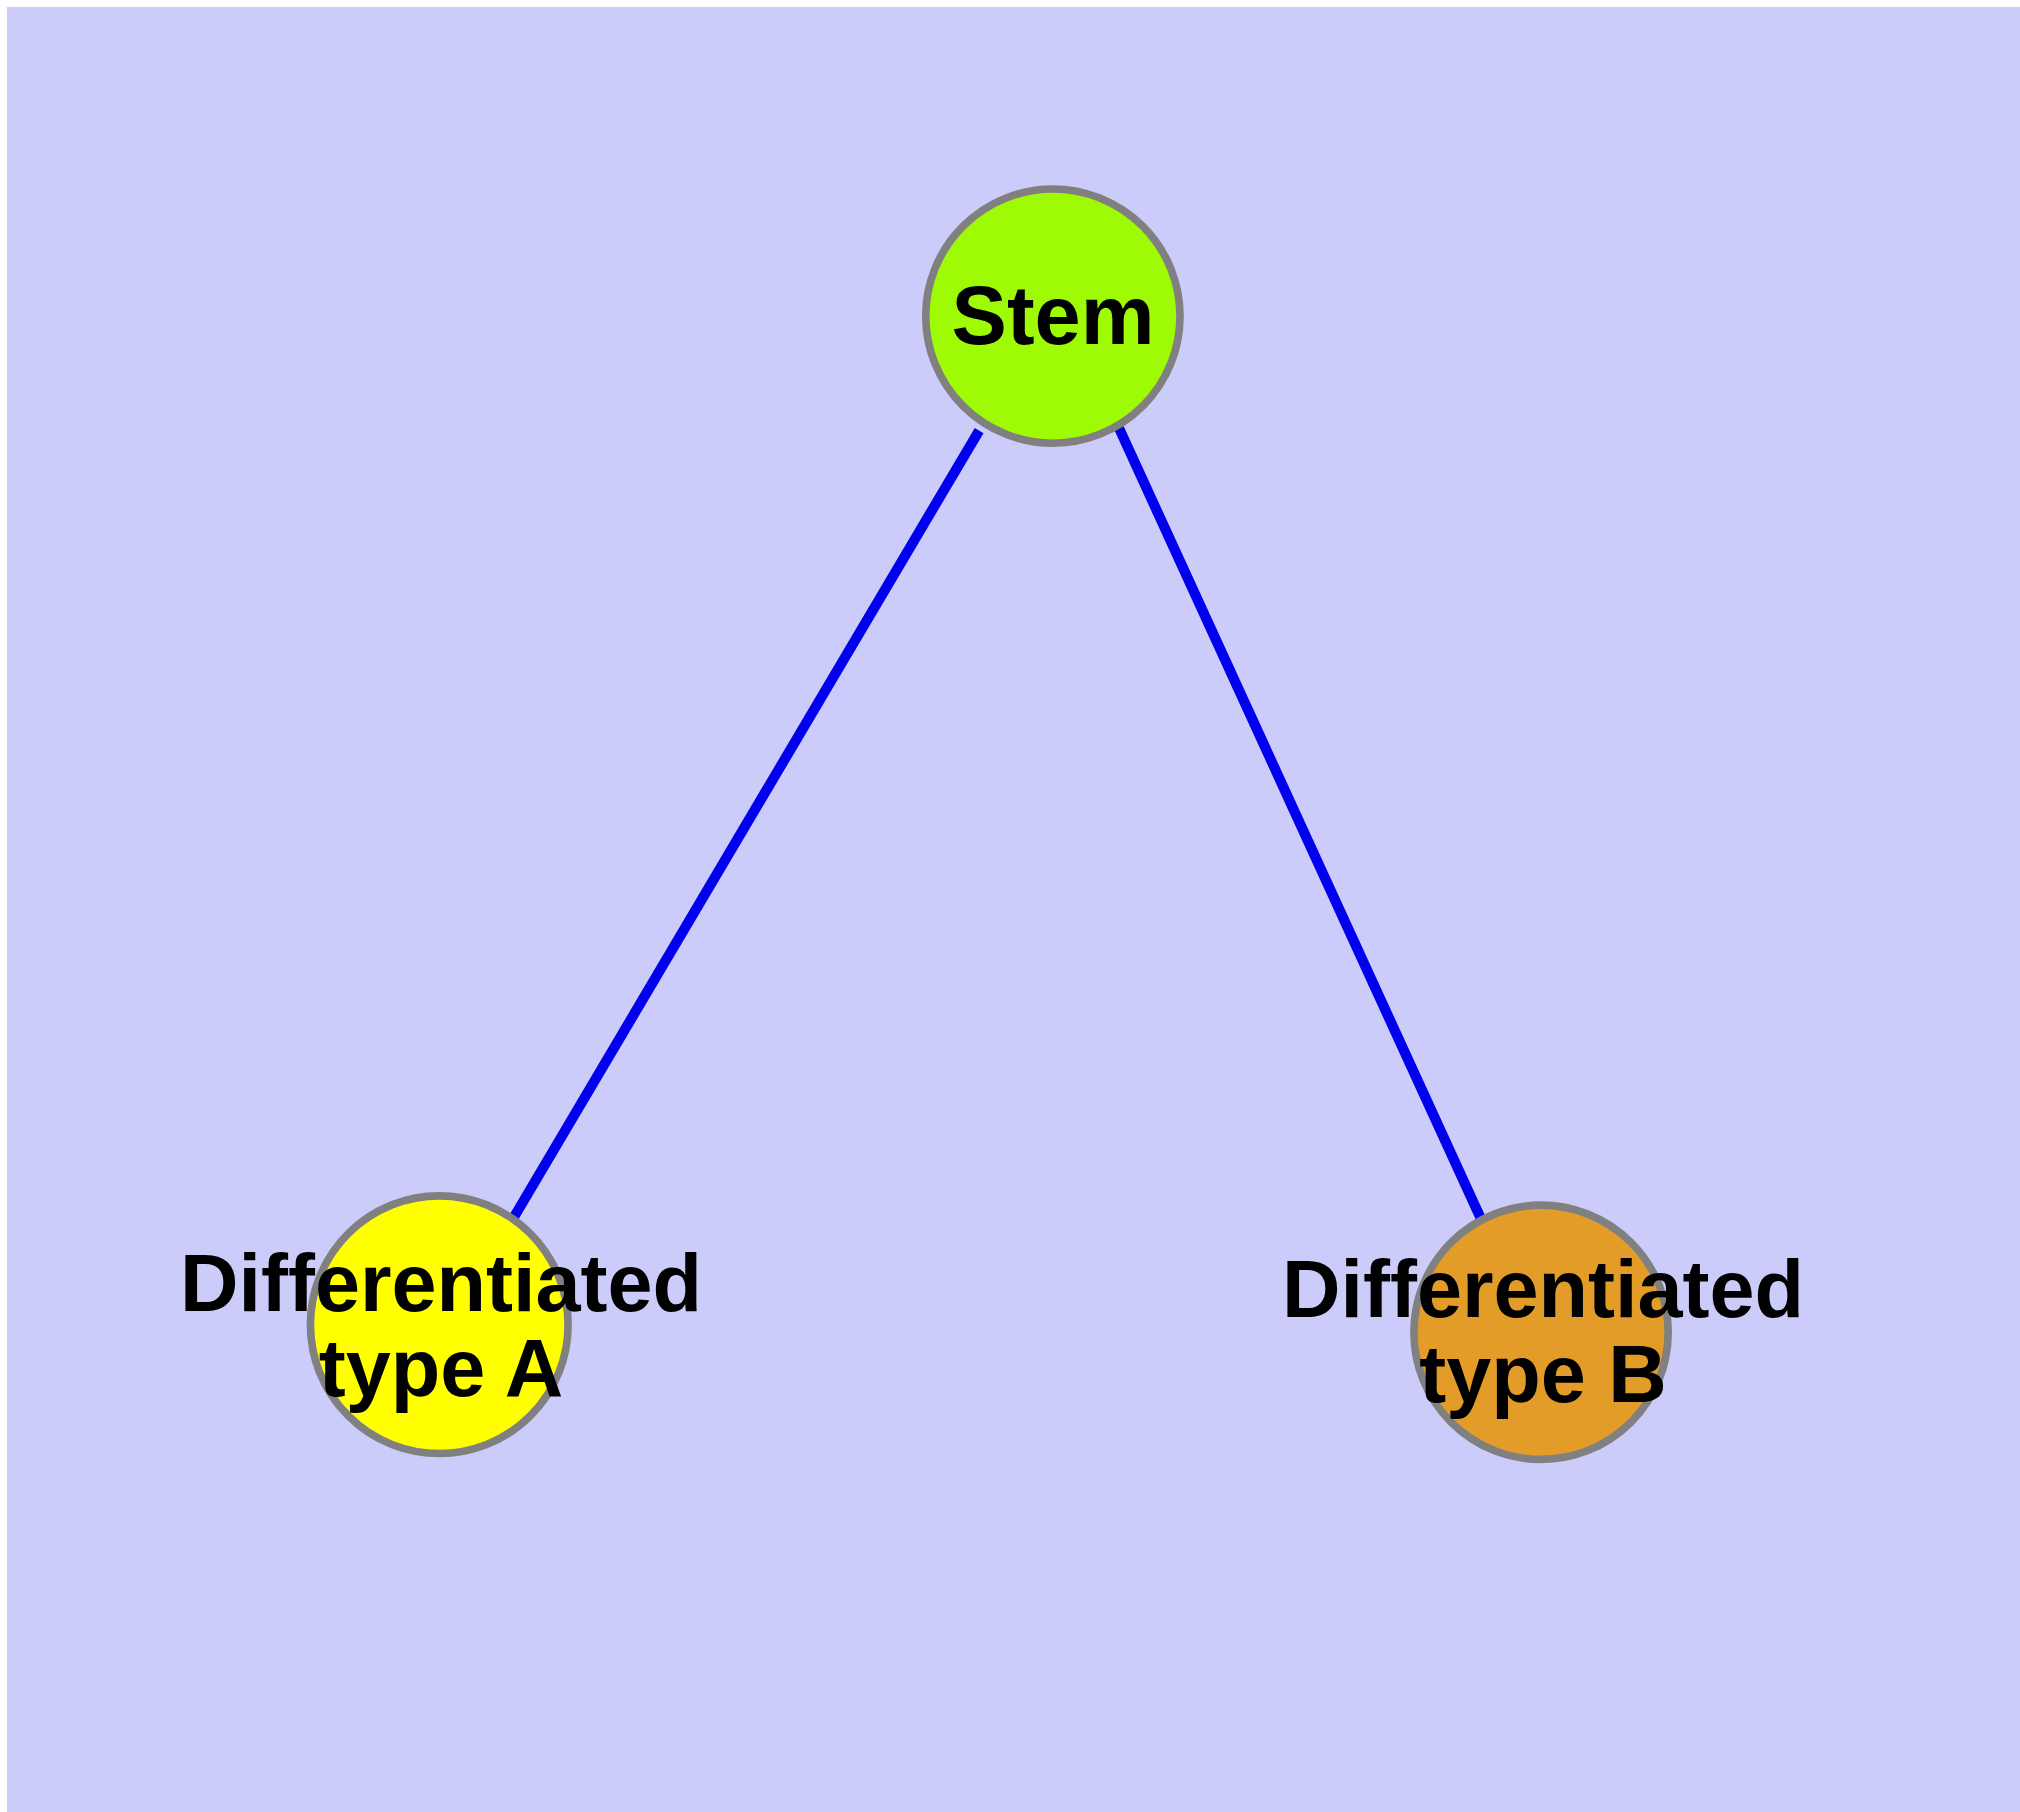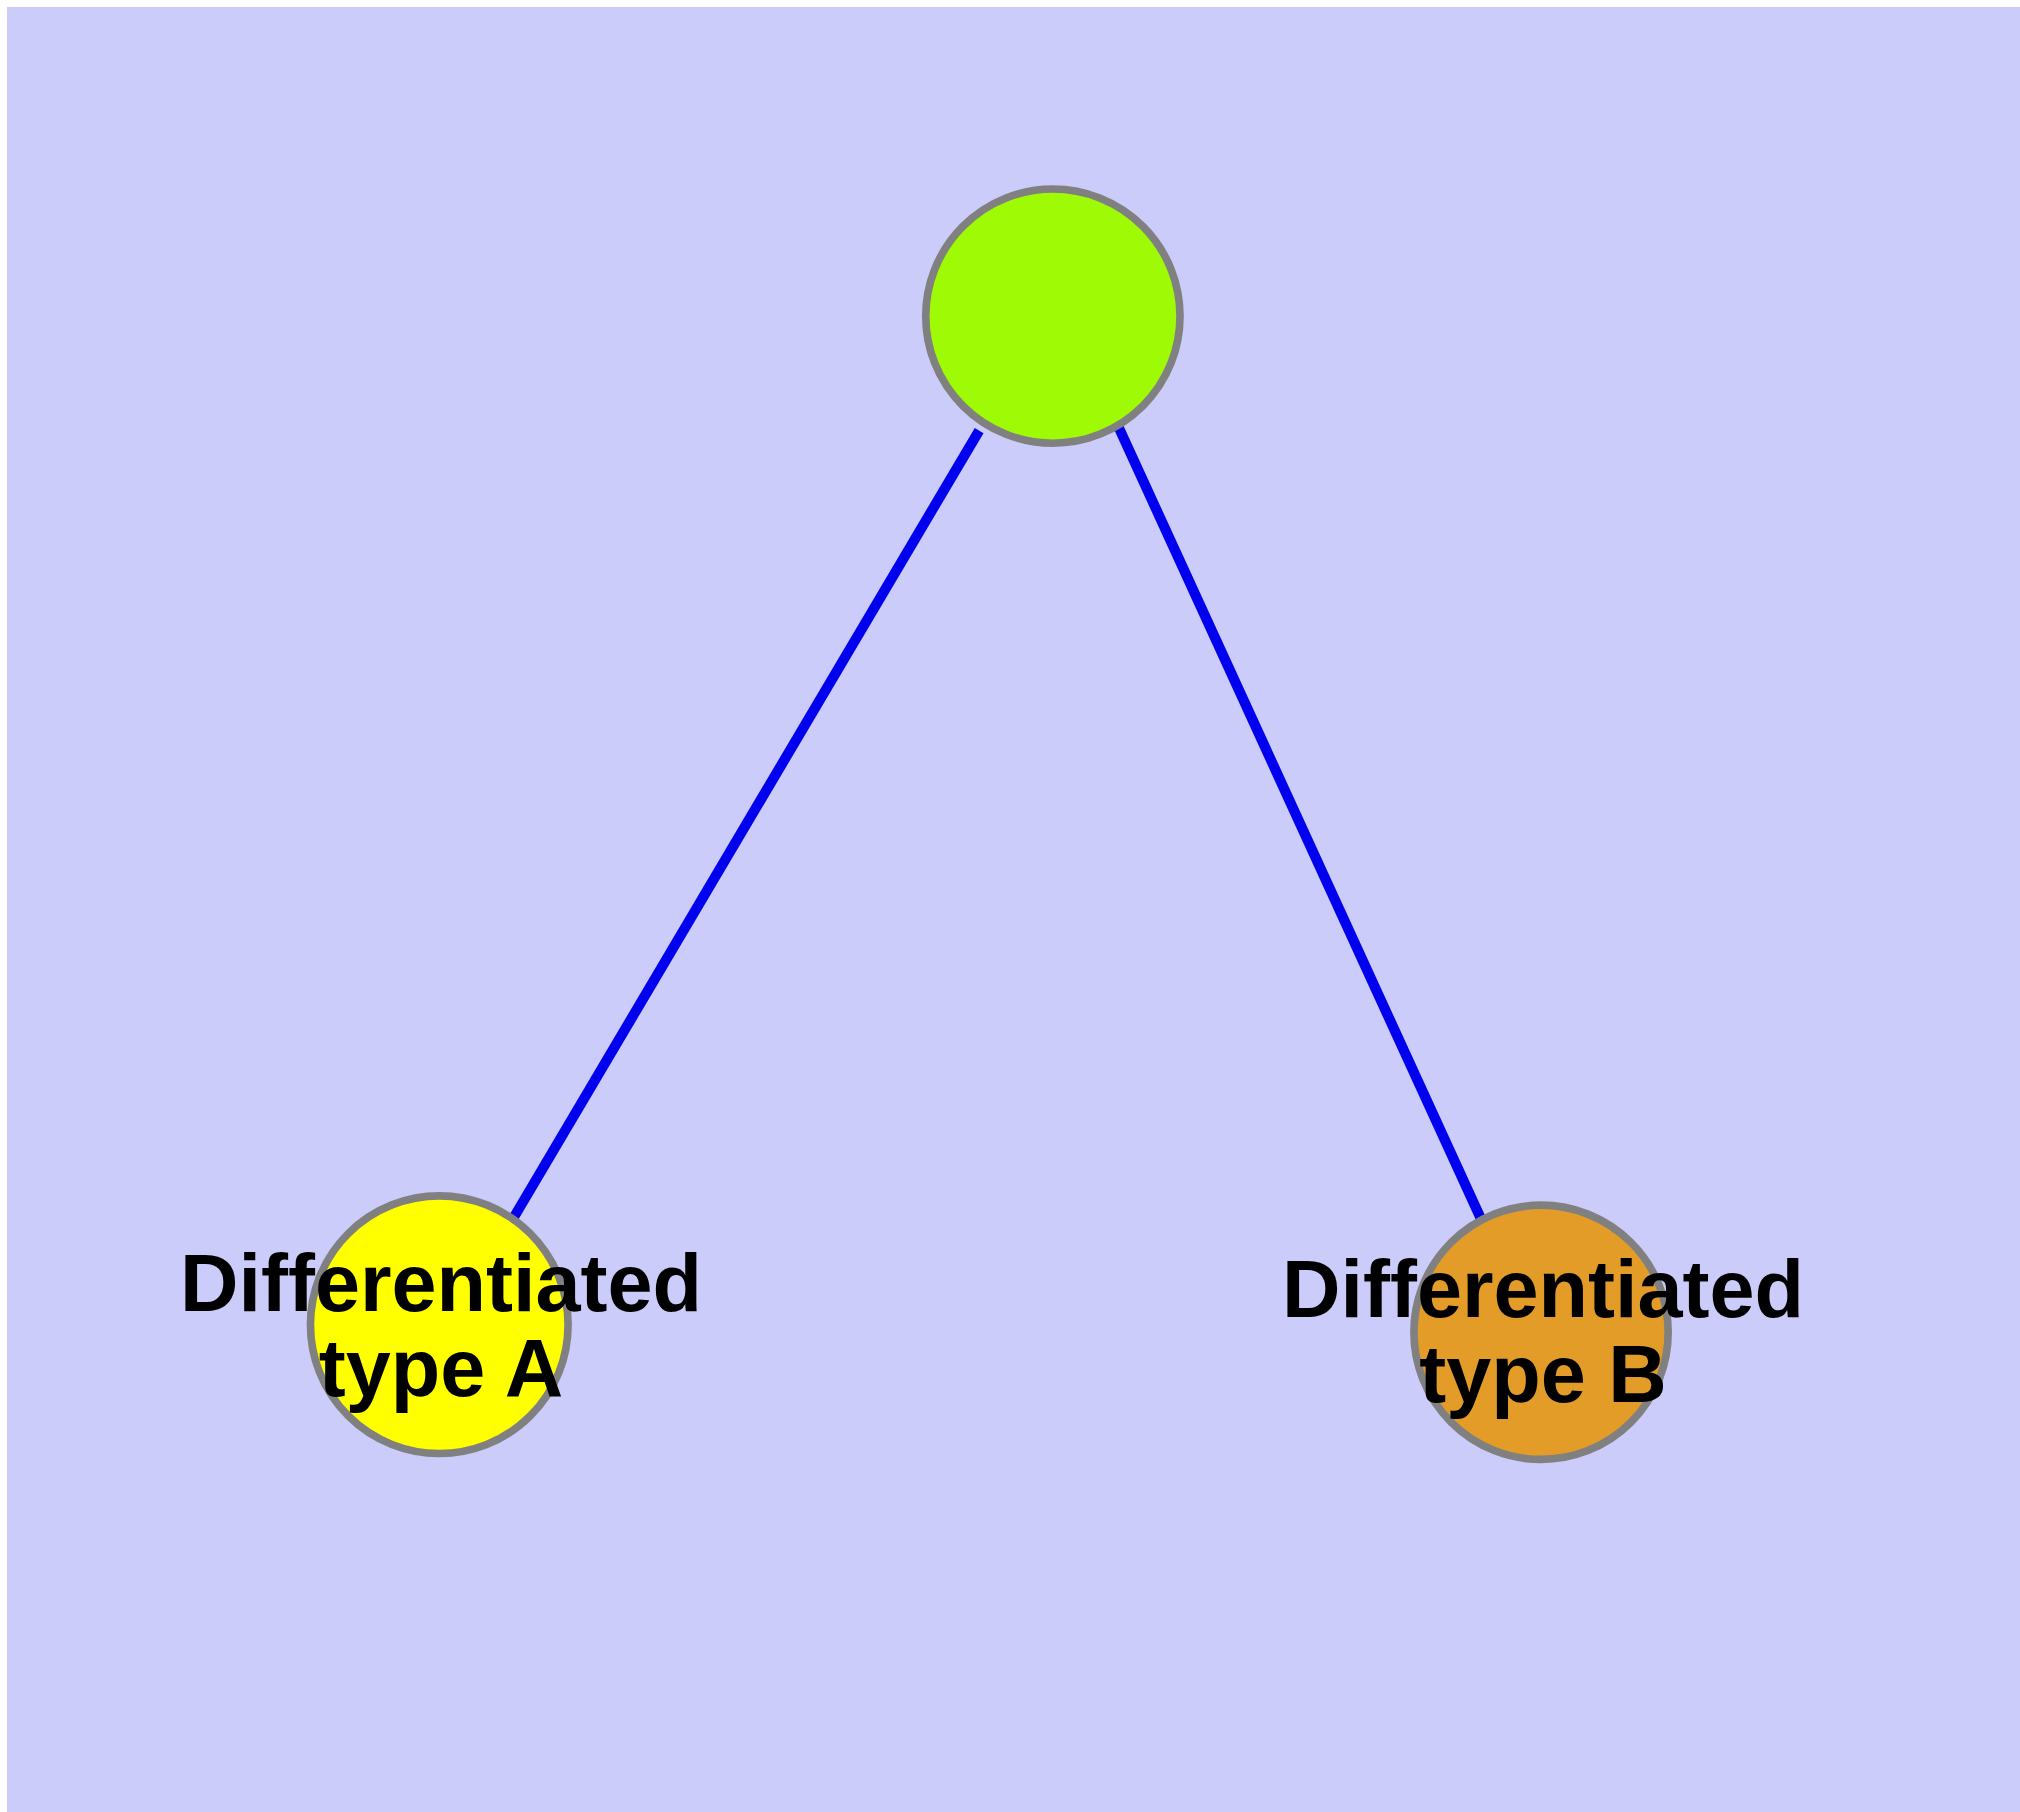--- a/index.html
+++ b/index.html
@@ -68,20 +68,21 @@
       <line x1="1155" y1="508" x2="605" y2="1438" stroke="#0000ee" stroke-width="12" stroke-linecap="butt"></line>
       <line x1="1320" y1="505" x2="1747" y2="1438" stroke="#0000ee" stroke-width="12" stroke-linecap="butt"></line>
     </g>
     <g>
       <circle cx="1242" cy="373" r="150" fill="#9efa05" stroke="#808080" stroke-width="9"></circle>
       <circle cx="518" cy="1563" r="152" fill="#ffff00" stroke="#808080" stroke-width="9"></circle>
       <circle cx="1818" cy="1572" r="150" fill="#e39c28" stroke="#808080" stroke-width="9"></circle>
     </g>
   </svg>
 
+  <div class="node-label" id="label-stem">Stem</div>
 
   <div class="node-label" id="label-diff-a">Differentiated
 type A</div>
 
   <div class="node-label" id="label-diff-b">Differentiated
 type B</div>
 </div>
 
 
 </body></html>

